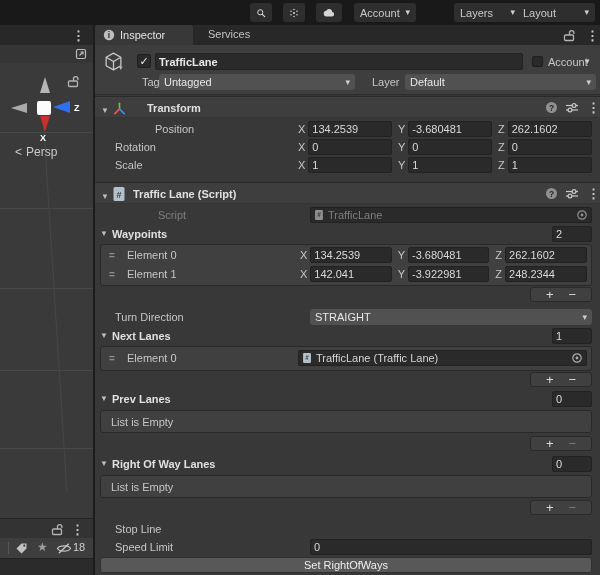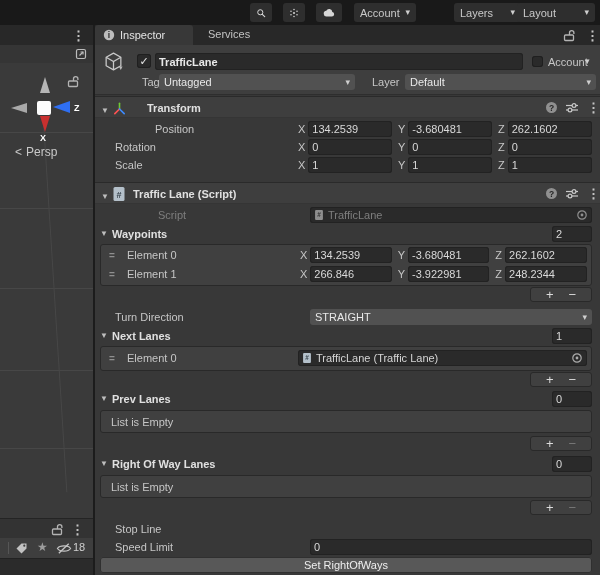--- a/index.html
+++ b/index.html
@@ -362,21 +362,21 @@
             <span>262.1602</span>
           </div>
         </div>
     </div>
     <span class="abs handle" style="left:14px;top:241px;">=</span>
     <span class="abs label" style="left:32px;top:241px;">Element 1</span>
     <div class="abs vec3" style="left:205px;right:13px;top:241px;">
       <div class="axis">
           <span class="label">X</span>
         <div class="field">
-            <span>266.846</span>
+            <span>142.041</span>
           </div>
         </div>
       <div class="axis">
           <span class="label">Y</span>
         <div class="field">
             <span>-3.922981</span>
           </div>
         </div>
       <div class="axis">
           <span class="label">Z</span>

